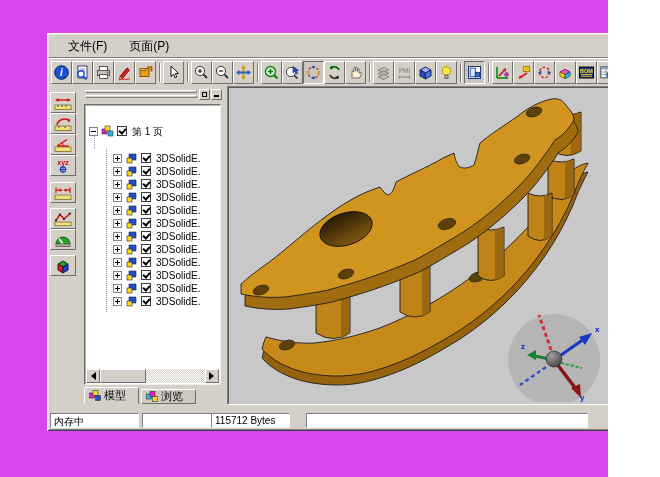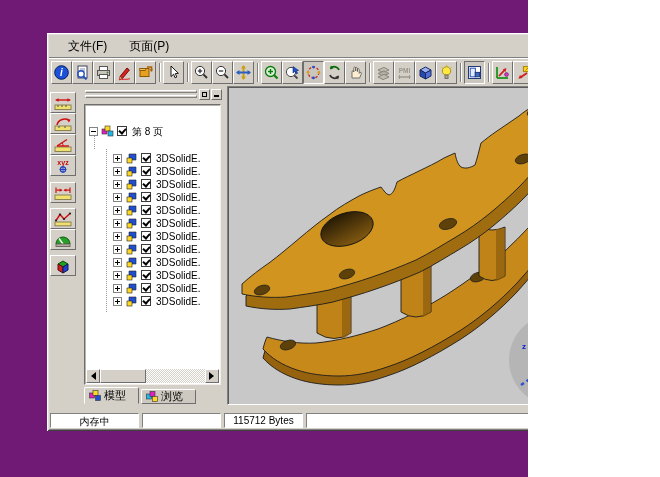--- a/index.html
+++ b/index.html
@@ -1,18 +1,18 @@
 <!DOCTYPE html>
 <html><head>
 <meta charset="utf-8">
 <style>
   html,body{margin:0;padding:0;background:#ffffff;width:660px;height:477px;
     font-family:"Liberation Sans","DejaVu Sans",sans-serif;-webkit-font-smoothing:none;}
   *{box-sizing:border-box;}
-  #stage{position:relative;width:528px;height:477px;background:#701a75;overflow:hidden;text-align:center;}
+  #stage{position:relative;width:608px;height:477px;background:#d946ef;overflow:hidden;}
 
   
   .win{position:absolute;left:47px;top:33px;width:583px;height:398px;background:#d4d0c8;
        box-shadow:inset 1px 1px 0 #ffffff, inset -1px -1px 0 #404040, inset 2px 2px 0 #dfdfdf, inset -2px -2px 0 #808080;}
   .raised{background:#d4d0c8;border:1px solid;border-color:#ffffff #6e6e6e #6e6e6e #ffffff;}
   .well{background:#ffffff;border:1px solid;border-color:#6e6e6e #f0efec #f0efec #6e6e6e;box-shadow:inset 1px 1px 0 #b8b4ac;}
 
   
   .menubar{position:absolute;left:2px;top:3px;width:579px;height:21px;display:flex;align-items:center;gap:4px;padding-left:10px;}
   .menuitem{font-size:12px;color:#000;padding:2px 9px;cursor:default;}
@@ -384,21 +384,21 @@
       <span class="dots" style="left:20px;top:26px;height:163px;"></span>
 
       <div class="trow" style="top:2px">
         <span class="expand" style="left:3px;top:2px"></span>
         <svg style="position:absolute;left:15px;top:0" width="13" height="13">
               <rect x="1" y="4" width="5" height="5" fill="#e020c0" stroke="#333" stroke-width="0.6"></rect>
               <rect x="4" y="1" width="5" height="5" fill="#ffd820" stroke="#333" stroke-width="0.6"></rect>
               <rect x="7" y="6" width="5" height="5" fill="#20b8e8" stroke="#333" stroke-width="0.6"></rect>
             </svg>
         <span class="cb" style="left:31px;top:1px"></span>
-        <span class="tlabel" style="left:46px">第 8 页</span>
+        <span class="tlabel" style="left:46px">第 1 页</span>
       </div>
 
 
       <div class="trow" style="top:29px">
             <span class="expand plus" style="left:27px;top:2px"></span>
             <svg style="position:absolute;left:39px;top:0" width="13" height="13">
               <path d="M4,2 L11,2 L11,8 L7,8 L4,6 Z" fill="#2050d0" stroke="#222" stroke-width="0.6"></path>
               <rect x="2" y="6" width="5" height="5" fill="#ffd820" stroke="#222" stroke-width="0.6"></rect>
             </svg>
             <span class="cb" style="left:55px;top:1px"></span>
@@ -596,21 +596,21 @@
         <text x="367" y="245" font-size="8" font-weight="bold" fill="#0018d8">x</text>
         <text x="352" y="313" font-size="8" font-weight="bold" fill="#0018d8">y</text>
         <text x="293" y="262" font-size="8" font-weight="bold" fill="#0018d8">z</text>
       </g>
     </svg>
   </div>
 
   <div class="statusbar">
     <span class="spanel" style="left:1px;width:89px">内存中</span>
     <span class="spanel" style="left:93px;width:79px"></span>
-    <span class="spanel" style="left:175px;width:79px">115712 Bytes</span>
+    <span class="spanel" style="left:162px;width:79px">115712 Bytes</span>
     <span class="spanel" style="left:257px;width:282px"></span>
     <span class="grip">
       <i style="left:9px;top:1px"></i>
           <i style="left:9px;top:5px"></i>
           <i style="left:5px;top:5px"></i>
       <i style="left:9px;top:9px"></i>
           <i style="left:5px;top:9px"></i>
           <i style="left:1px;top:9px"></i>
     </span>
   </div>

